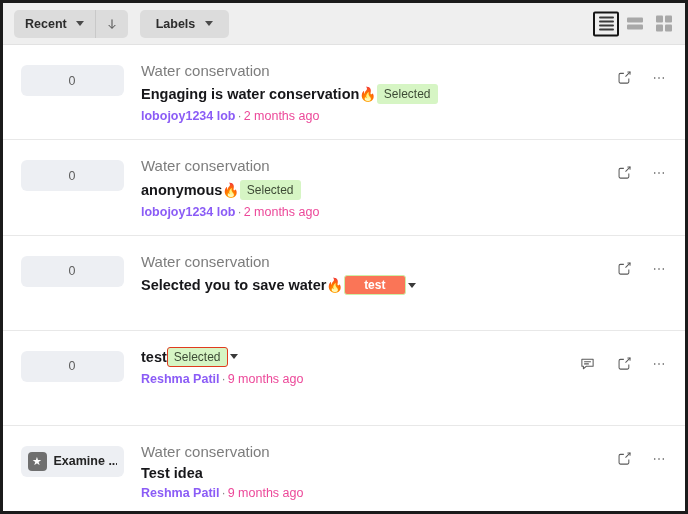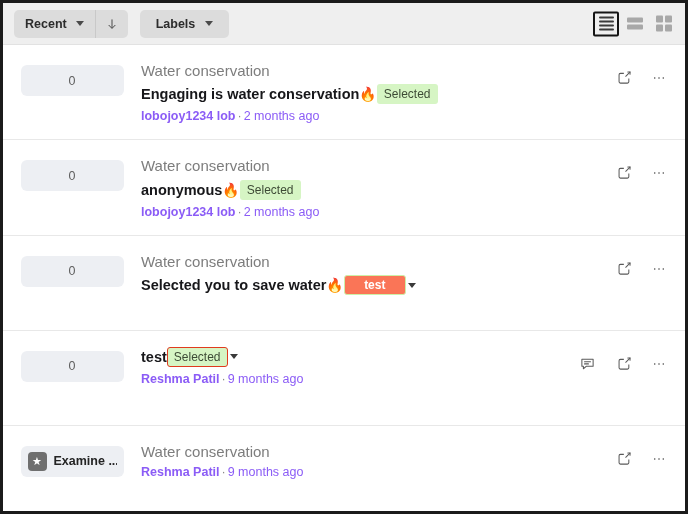--- a/index.html
+++ b/index.html
@@ -212,21 +212,21 @@
     width: 0; height: 0;
     border-left: 4px solid transparent;
     border-right: 4px solid transparent;
     border-top: 5px solid #3a3a3a;
     margin-left: 2px;
   }
 
   .meta { font-size: 12.5px; color: #5a5a5a; }
   .meta .author { color: #8b5cf6; font-weight: bold; }
   .meta .sep { color: #8a8a8a; padding: 0 2px; }
-  .meta .when { color: #8b5cf6; text-align: center; }
+  .meta .when { color: #ec4899; text-align: center; }
 
   .row-actions {
     flex: 0 0 auto;
     display: flex;
     align-items: center;
     gap: 20px;
     padding-top: 8px;
     padding-right: 18px;
   }
   .act { width: 17px; height: 17px; display: flex; align-items: center; justify-content: center; color: #5a5a5a; }
@@ -404,20 +404,23 @@
 
     <div class="row">
       <div class="row-left">
         <div class="status-pill">
           <span class="star-box">★</span>
           <span class="status-text">Examine ...</span>
         </div>
       </div>
       <div class="row-main">
         <div class="category">Water conservation</div>
+        <div class="title-line">
+          <span class="title">Test idea</span>
+        </div>
         <div class="meta">
           <span class="author">Reshma Patil</span><span class="sep">·</span><span class="when">9 months ago</span>
         </div>
       </div>
       <div class="row-actions">
         <span class="act">
           <svg width="15" height="15" viewBox="0 0 16 16">
             <path d="M11.5 2.2h2.4v2.4" fill="none" stroke="#5a5a5a" stroke-width="1.1" stroke-linecap="round"></path>
             <path d="M9.3 6.7l4.5-4.4" fill="none" stroke="#5a5a5a" stroke-width="1.1" stroke-linecap="round"></path>
             <path d="M12.6 9v3.6a1.4 1.4 0 0 1-1.4 1.4H3.6a1.4 1.4 0 0 1-1.4-1.4V5a1.4 1.4 0 0 1 1.4-1.4h3.7" fill="none" stroke="#5a5a5a" stroke-width="1.1" stroke-linejoin="round"></path>

